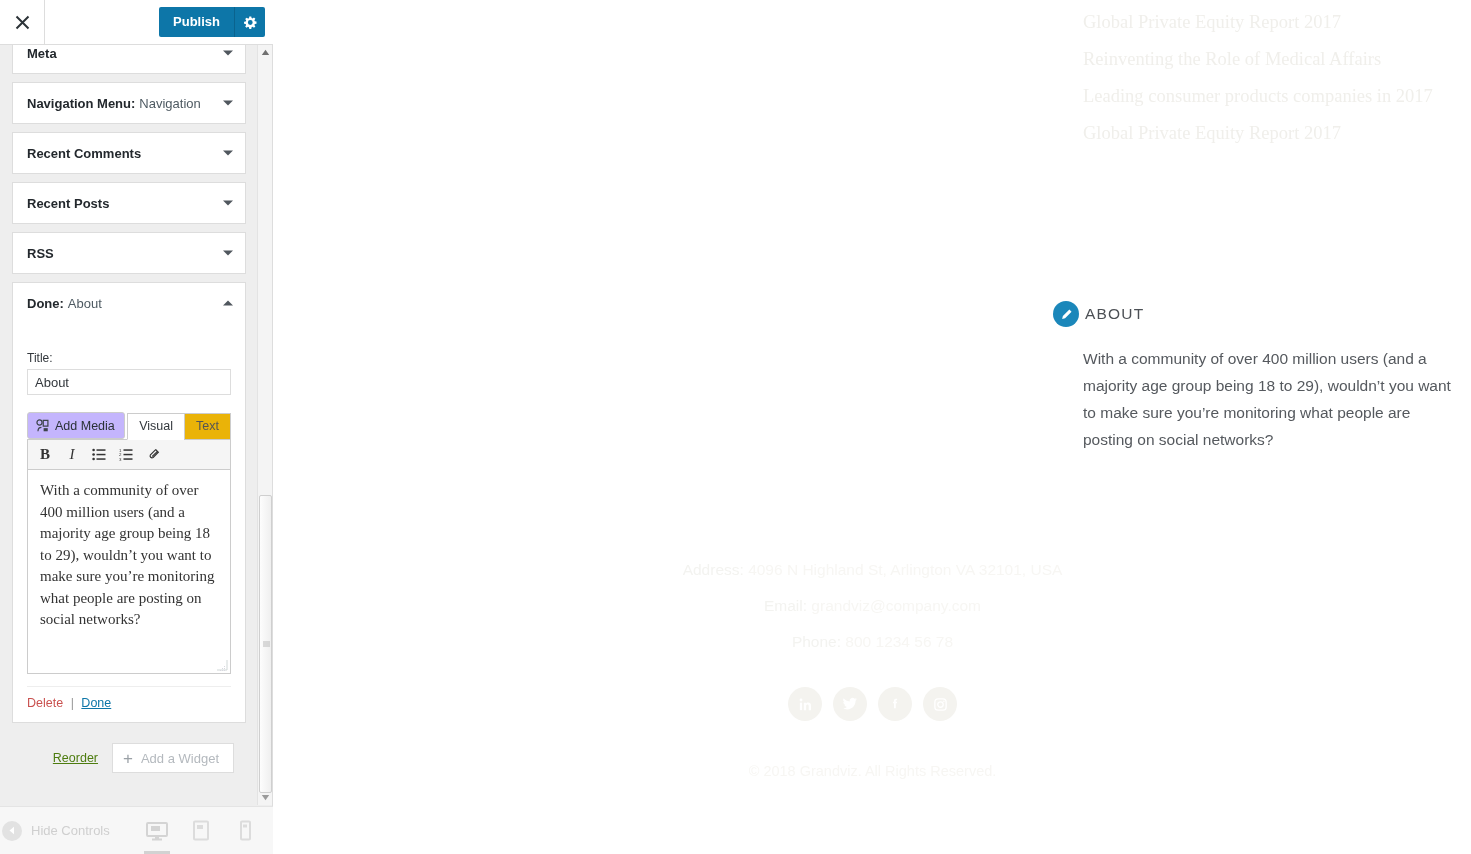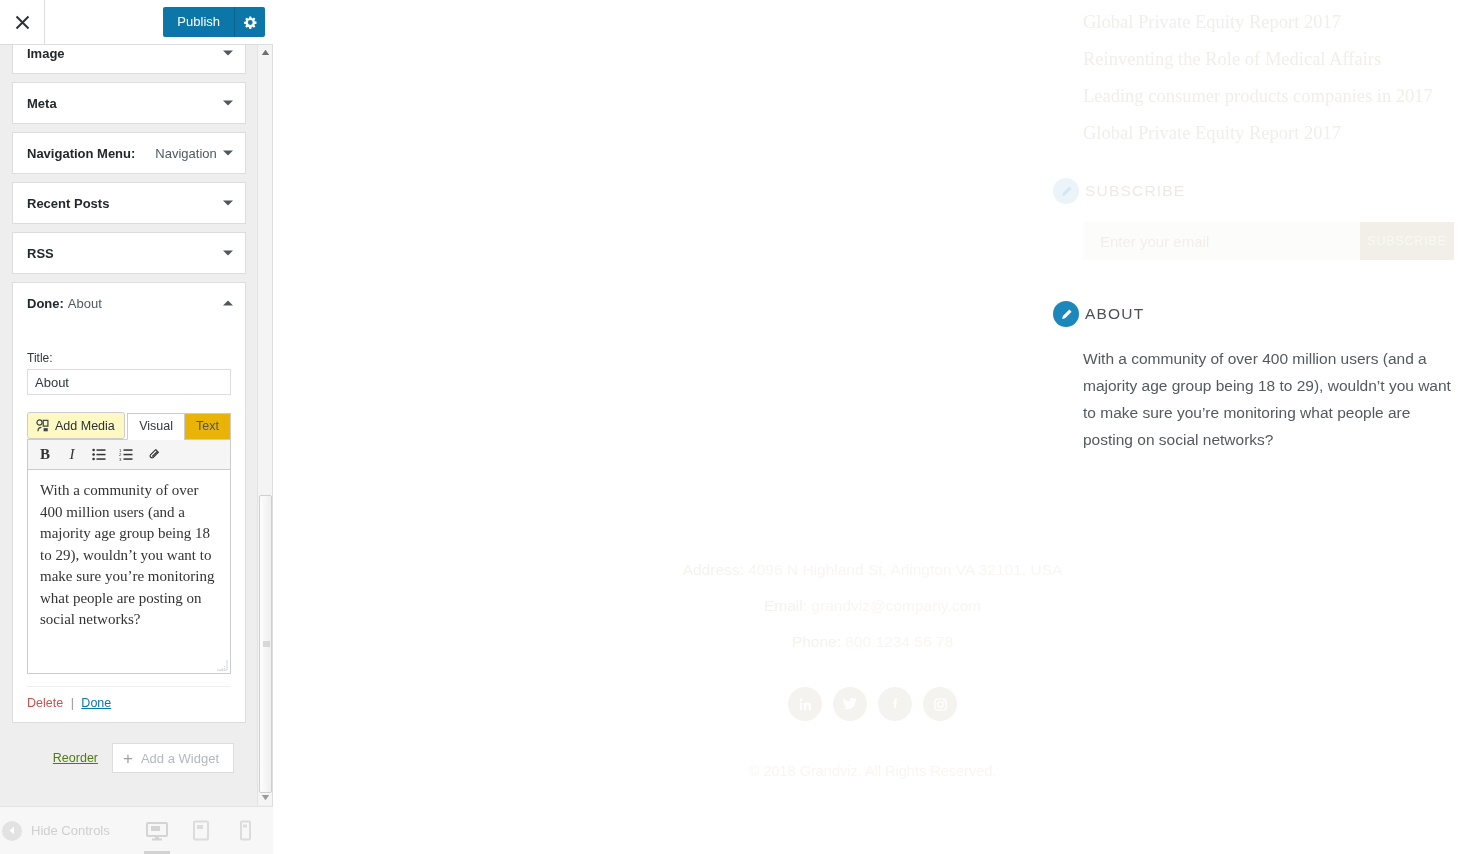--- a/index.html
+++ b/index.html
@@ -39,21 +39,21 @@
     height: 30px;
     display: flex;
     border-radius: 2px;
     overflow: hidden;
   }
   .publish-btn {
     background: #0d76a8;
     color: #fff;
     border: none;
     font-size: 13px;
-    font-weight: 400;
+    font-weight: 700;
     padding: 0 14px;
     height: 30px;
     line-height: 30px;
     cursor: pointer;
     font-family: "Liberation Sans", sans-serif;
     border-right: 1px solid #0a638e;
   }
   .gear-btn {
     background: #0d76a8;
     width: 30px; height: 30px;
@@ -122,21 +122,21 @@
     display: flex; align-items: flex-end;
     margin-top: 14px;
     position: relative;
     height: 30px;
   }
   .add-media {
     display: inline-flex; align-items: center;
     gap: 5px;
     height: 27px;
     padding: 0 9px 0 7px;
-    background: #fef9c3;
+    background: #c4b5fd;
     border: 1px solid #ccc;
     border-radius: 3px;
     font-size: 12.5px;
     color: #2a3136;
     cursor: pointer;
   }
   .tabs {
     position: absolute; right: 0; bottom: -1px;
     display: flex;
   }
@@ -417,41 +417,41 @@
           <svg width="15" height="15" viewBox="0 0 20 20">
             <path fill="#ffffff" d="M18 11.3v-2.6l-2.2-.4c-.14-.5-.34-.96-.6-1.38l1.28-1.83-1.84-1.84-1.83 1.28c-.42-.26-.88-.46-1.38-.6L11.03 2H8.4l-.4 2.2c-.5.14-.96.34-1.38.6L4.79 3.52 2.95 5.36l1.28 1.83c-.26.42-.46.88-.6 1.38L1.4 8.97v2.63l2.2.4c.14.5.34.96.6 1.38l-1.28 1.83 1.84 1.84 1.83-1.28c.42.26.88.46 1.38.6l.43 2.23h2.63l.4-2.2c.5-.14.96-.34 1.38-.6l1.83 1.28 1.84-1.84-1.28-1.83c.26-.42.46-.88.6-1.38l2.2-.43zM9.7 13.2a3.2 3.2 0 1 1 0-6.4 3.2 3.2 0 0 1 0 6.4z"></path>
           </svg>
         </div>
       </div>
     </div>
 
     <div class="widget-scroll">
       <div class="widget-inner" style="margin-top:-13px;">
 
-        <div class="widget-card">
-          <div class="widget-head">
-            <span class="widget-title">Image</span>
-            <span class="caret"></span>
-          </div>
-        </div>
 
         <div class="widget-card">
           <div class="widget-head">
             <span class="widget-title">Meta</span>
             <span class="caret"></span>
           </div>
         </div>
 
         <div class="widget-card">
           <div class="widget-head">
-            <span class="widget-title"><span>Navigation Menu:</span><span class="sub" style="margin-left:20px;">Navigation</span></span>
+            <span class="widget-title"><span>Navigation Menu:</span><span class="sub" style="margin-left:4px;">Navigation</span></span>
             <span class="caret"></span>
           </div>
         </div>
 
+        <div class="widget-card">
+          <div class="widget-head">
+            <span class="widget-title">Recent Comments</span>
+            <span class="caret"></span>
+          </div>
+        </div>
 
         <div class="widget-card">
           <div class="widget-head">
             <span class="widget-title">Recent Posts</span>
             <span class="caret"></span>
           </div>
         </div>
 
         <div class="widget-card">
           <div class="widget-head">
@@ -599,34 +599,20 @@
 
   <div class="preview">
 
     <div class="post-list">
       <div class="post-item">Global Private Equity Report 2017</div>
       <div class="post-item">Reinventing the Role of Medical Affairs</div>
       <div class="post-item">Leading consumer products companies in 2017</div>
       <div class="post-item">Global Private Equity Report 2017</div>
     </div>
 
-    <div class="sub-section">
-      <div class="sec-row">
-        <span class="edit-pencil ghost">
-          <svg width="13" height="13" viewBox="0 0 16 16">
-            <path d="M11.5 1.8l2.7 2.7-8 8-3.6.9.9-3.6z" fill="#d3e7f2"></path>
-          </svg>
-        </span>
-        <span class="sec-title-ghost">SUBSCRIBE</span>
-      </div>
-      <div class="sub-form">
-        <div class="sub-input">Enter your email</div>
-        <div class="sub-btn">SUBSCRIBE</div>
-      </div>
-    </div>
 
     <div class="about-section">
       <div class="sec-row">
         <span class="edit-pencil active">
           <svg width="13" height="13" viewBox="0 0 16 16">
             <path d="M11.5 1.8l2.7 2.7-8 8-3.6.9.9-3.6z" fill="#ffffff"></path>
           </svg>
         </span>
         <span class="sec-title">ABOUT</span>
       </div>

